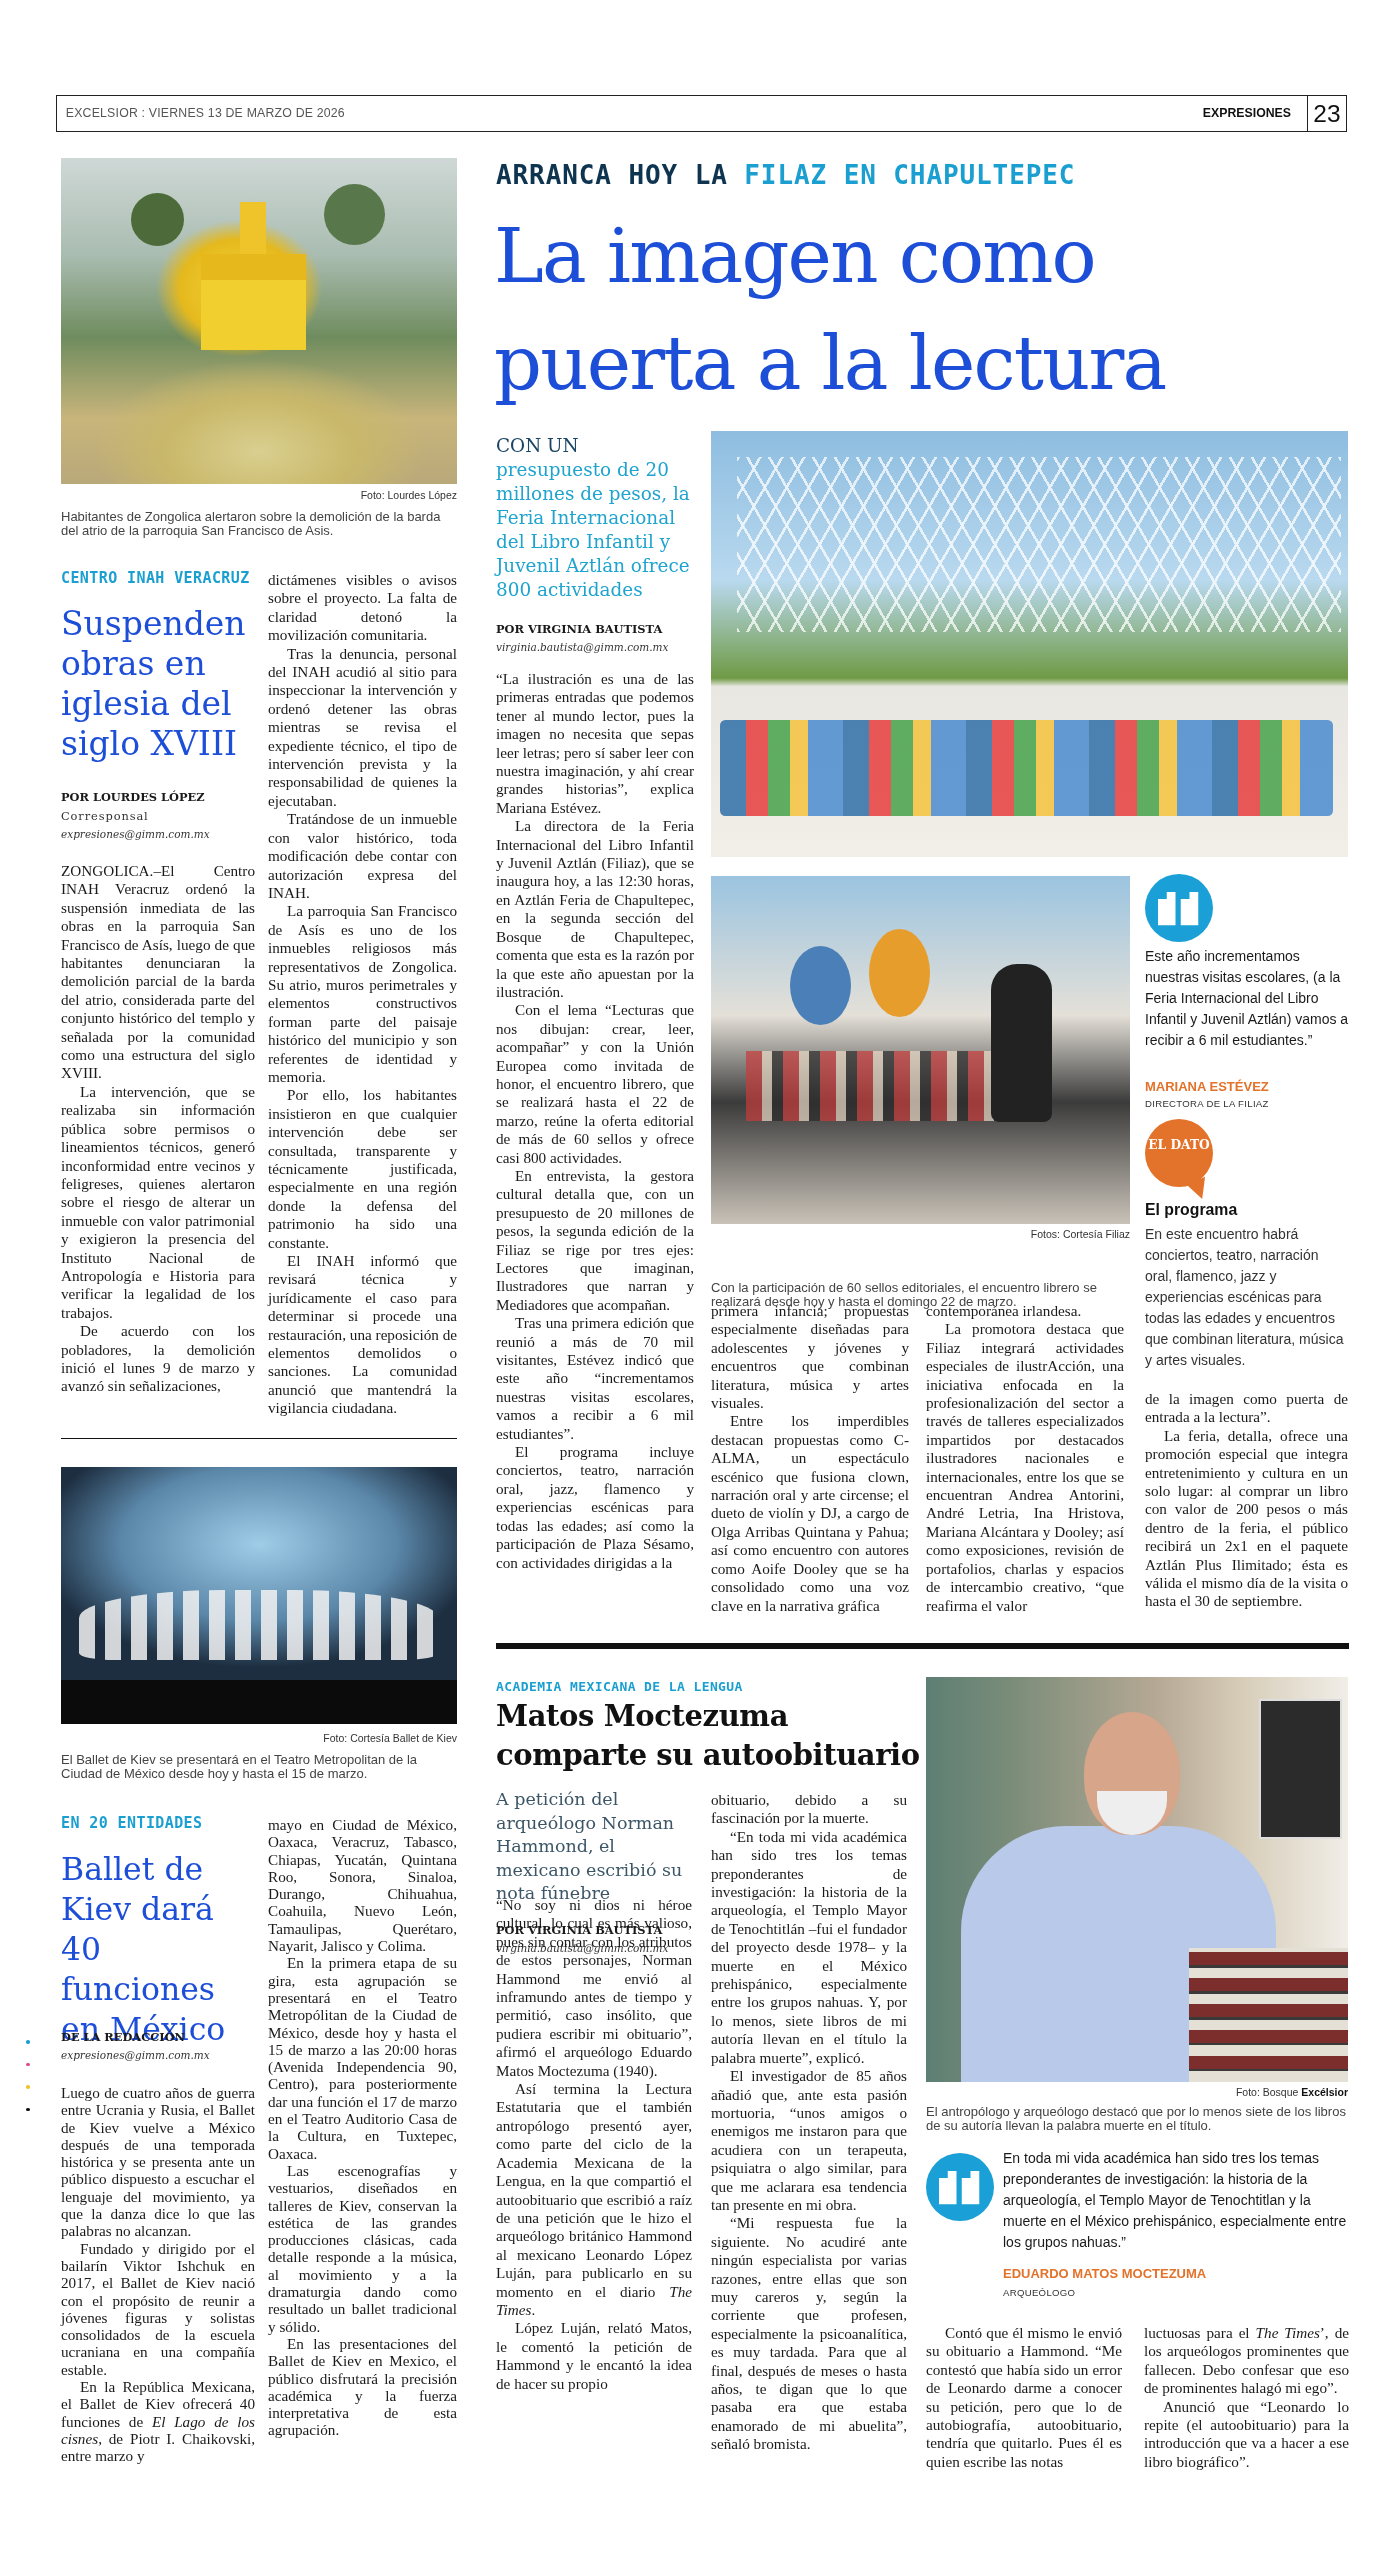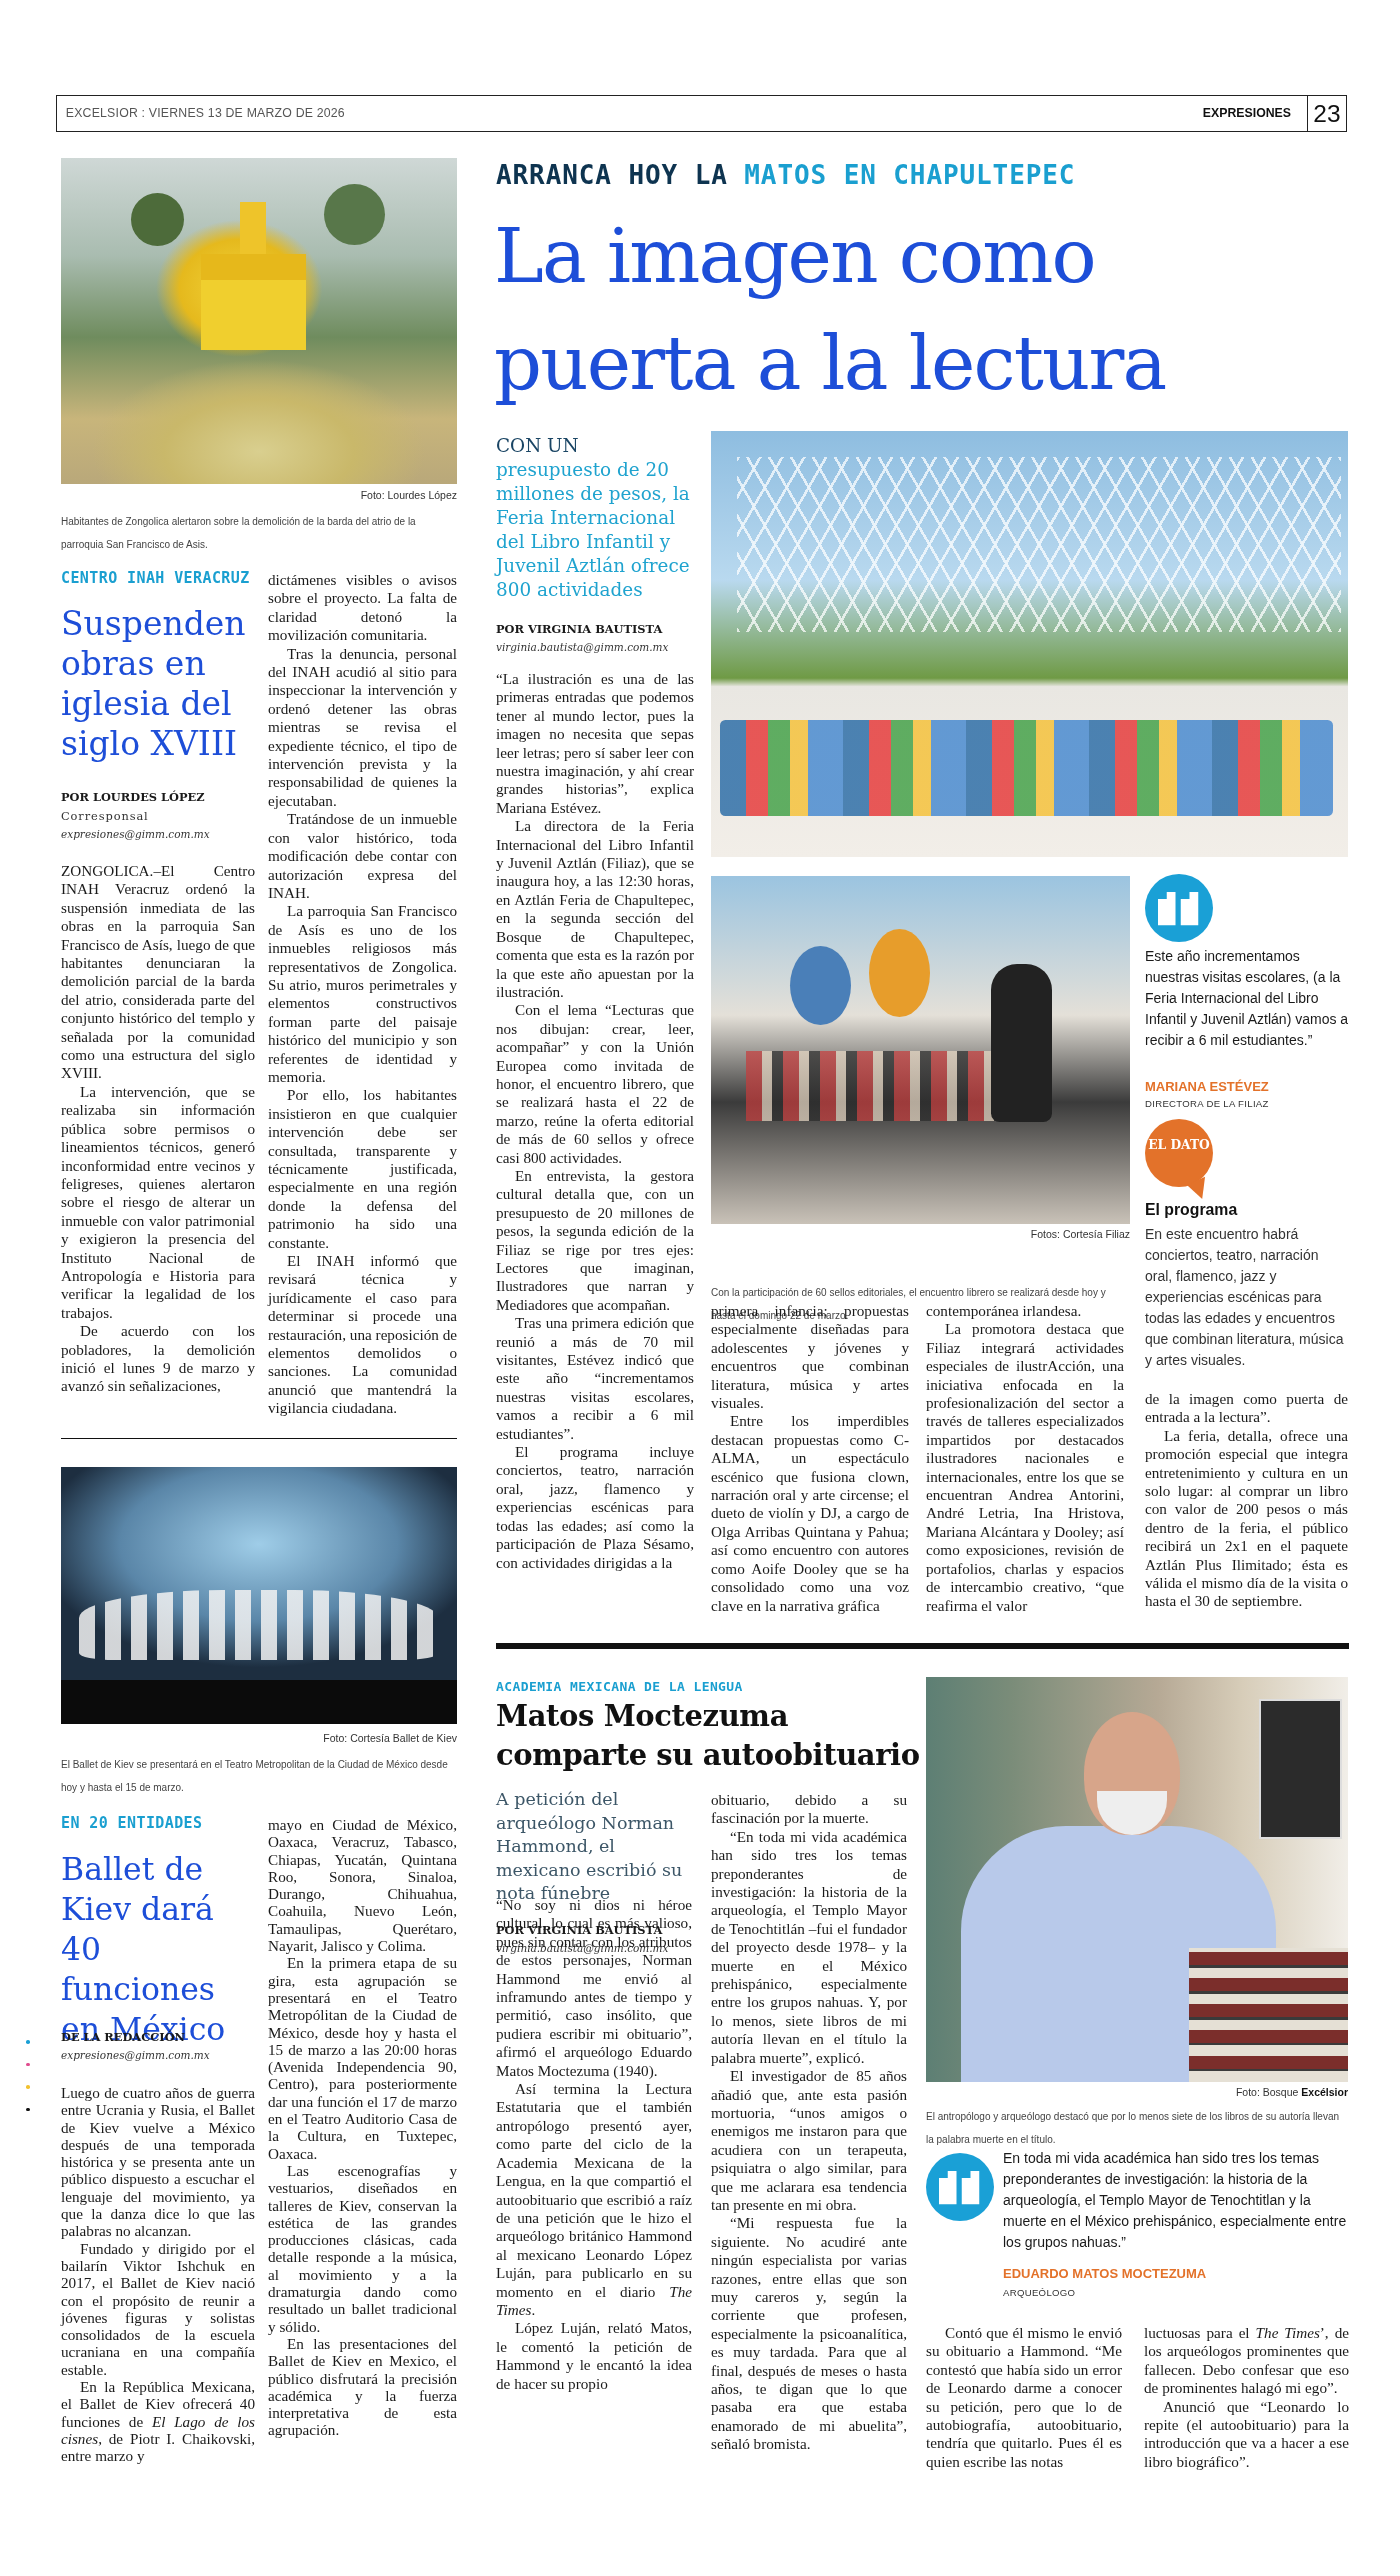--- a/index.html
+++ b/index.html
@@ -49,21 +49,21 @@
   .ph-matos { left: 926px; top: 1677px; width: 422px; height: 405px;
     background: linear-gradient(90deg, #5d7f74 0%, #7a8c79 20%, #b6a995 55%, #d7cdb9 75%, #f1eee8 100%); }
   .ph-matos .shirt { position: absolute; left: 35px; top: 149px; width: 315px; height: 263px; background: #b8c9ea; border-radius: 105px 105px 0 0; }
   .ph-matos .head { position: absolute; left: 158px; top: 35px; width: 96px; height: 123px; background: #d7a58a; border-radius: 50% 50% 45% 45%; }
   .ph-matos .beard { position: absolute; left: 171px; top: 114px; width: 70px; height: 44px; background: #eee; border-radius: 0 0 35px 35px; }
   .ph-matos .books { position: absolute; left: 263px; top: 271px; width: 159px; height: 134px; background: repeating-linear-gradient(0deg, #e5e0d5 0 10.5px, #3a3a3a 10.5px 13px, #7b2e2b 13px 26px); }
   .ph-matos .cover { position: absolute; left: 333px; top: 22px; width: 83px; height: 140px; background: #2b2b2b; border: 2.6px solid #ddd; }
 
   .credit { position: absolute; font-family: "Liberation Sans", sans-serif; font-size: 10.5px; color: #333; text-align: right; }
   .credit b { font-weight: bold; color: #111; }
-  .caption { position: absolute; font-family: "Liberation Sans", sans-serif; font-size: 10px; line-height: 23px; color: #444; }
+  .caption { position: absolute; font-family: "Liberation Sans", sans-serif; font-size: 13px; line-height: 14px; color: #444; }
 
   .kicker { position: absolute; font-family: "DejaVu Sans Mono", monospace; font-weight: bold; color: #1a9fd0; letter-spacing: 0.4px; }
   .kicker .dark { color: #0e3450; }
 
   .headline-serif { position: absolute; font-family: "DejaVu Serif", serif; font-weight: normal; color: #1d4ed8; }
   .byline { position: absolute; font-family: "DejaVu Serif", serif; font-weight: bold; font-size: 11.4px; color: #1a1a1a; }
   .email { position: absolute; font-family: "DejaVu Serif", serif; font-style: italic; font-size: 10.5px; color: #333; }
   .role { position: absolute; font-family: "DejaVu Serif", serif; font-size: 11.4px; color: #333; letter-spacing: 0.9px; }
 
   .body { position: absolute; font-family: "Liberation Serif", serif; font-size: 15.2px; line-height: 18.4px; text-align: justify; hyphens: manual; color: #1a1a1a; }
@@ -160,21 +160,21 @@
 
 <div class="tiny-dots">
   <span style="background:#1aa0d6;"></span>
   <span style="background:#e04b8e;"></span>
   <span style="background:#f2c230;"></span>
   <span style="background:#111;"></span>
 </div>
 
 <div class="kicker" style="left:496px; top:160px; font-size:26px; letter-spacing:0.9px;">
   <span class="dark">ARRANCA HOY LA</span>
-  <span>MATOS EN CHAPULTEPEC</span>
+  <span>FILAZ EN CHAPULTEPEC</span>
 </div>
 <div class="headline-serif" style="left:494px; top:203px; font-size:75px; line-height:107px; font-weight:300; letter-spacing:-1.8px;">
   <div>La imagen como</div>
   <div>puerta a la lectura</div>
 </div>
 
 <div class="deck" style="left:496px; top:434px; width:201px;">
   <span class="lead">CON UN</span>
   <span>presupuesto de 20 millones de pesos, la Feria Internacional del Libro Infantil y Juvenil Aztlán ofrece 800 actividades</span>
 </div>

